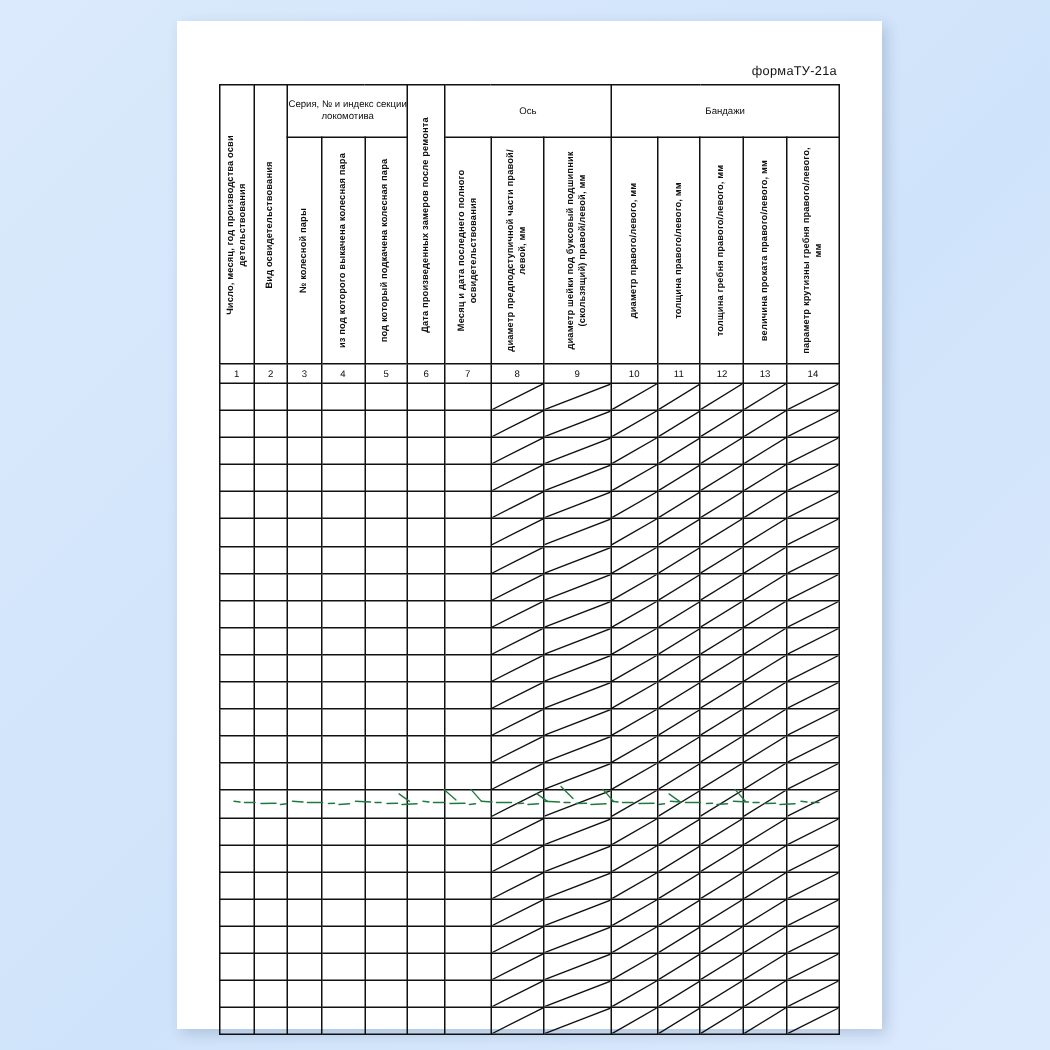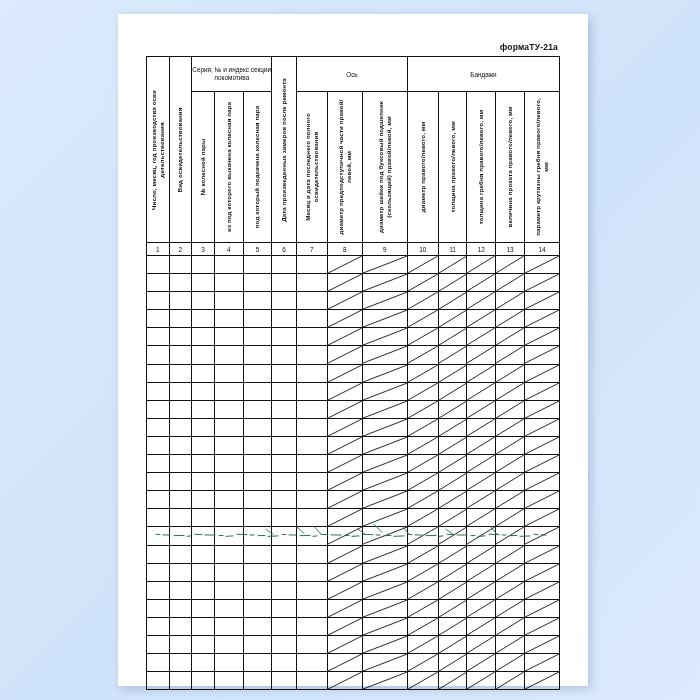--- a/index.html
+++ b/index.html
@@ -30,21 +30,21 @@
     height: 672px;
     background: #ffffff;
     box-shadow: 3px 3px 9px rgba(40,70,110,0.22);
   }
 
   .form-code {
     position: absolute;
     right: 30px;
     top: 28px;
     font-size: 8.5px;
-    font-weight: bold;
+    font-weight: normal;
     color: #111;
     letter-spacing: 0.2px;
   }
 
   
   .tbl-wrap {
     position: absolute;
     left: 28px;
     top: 42px;
     width: 414px;

